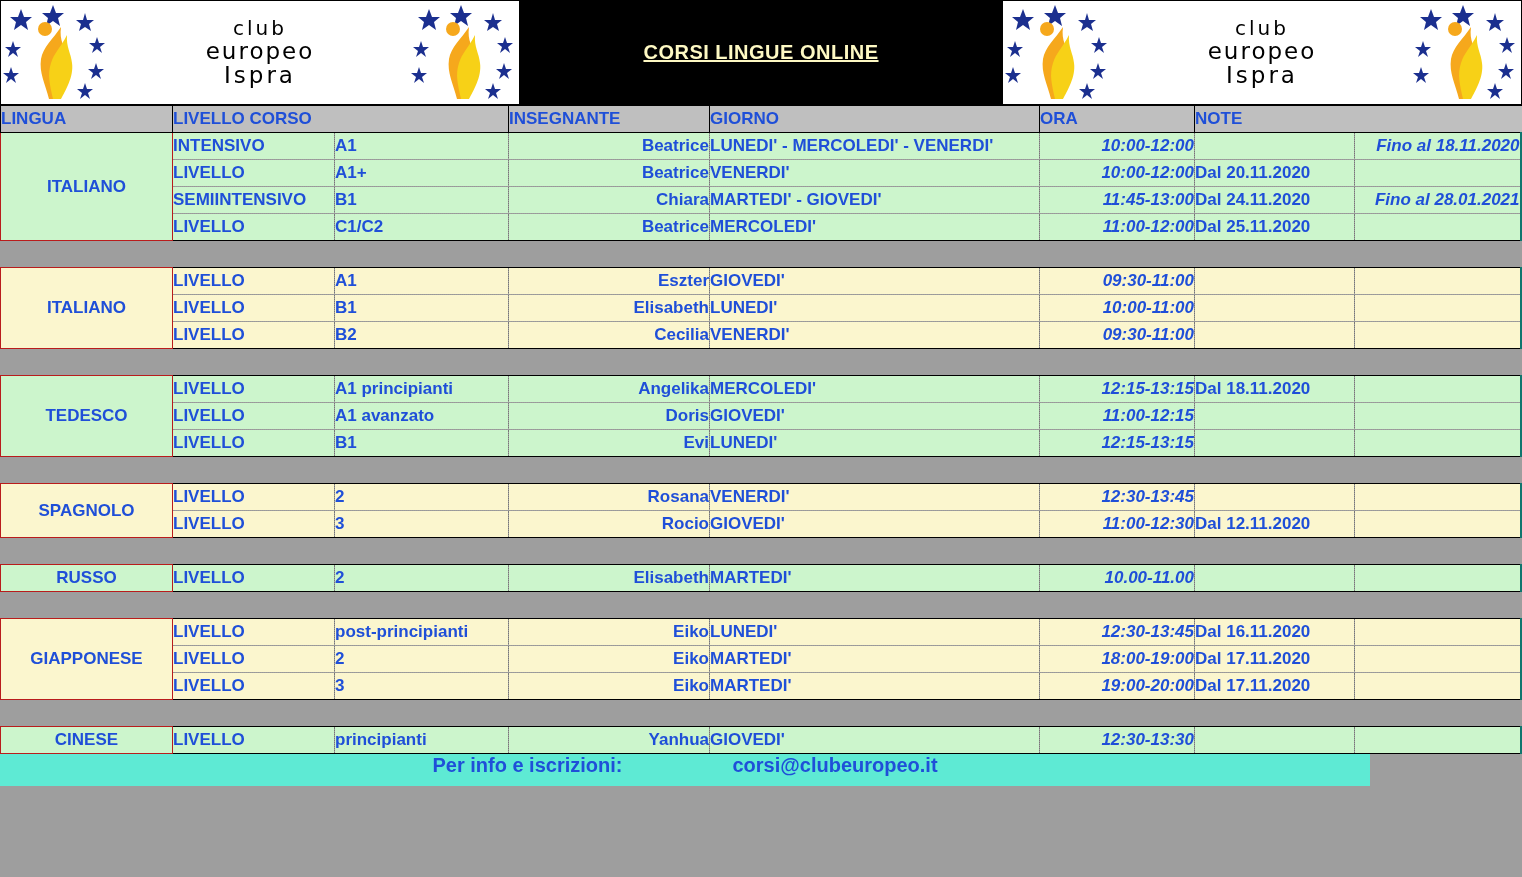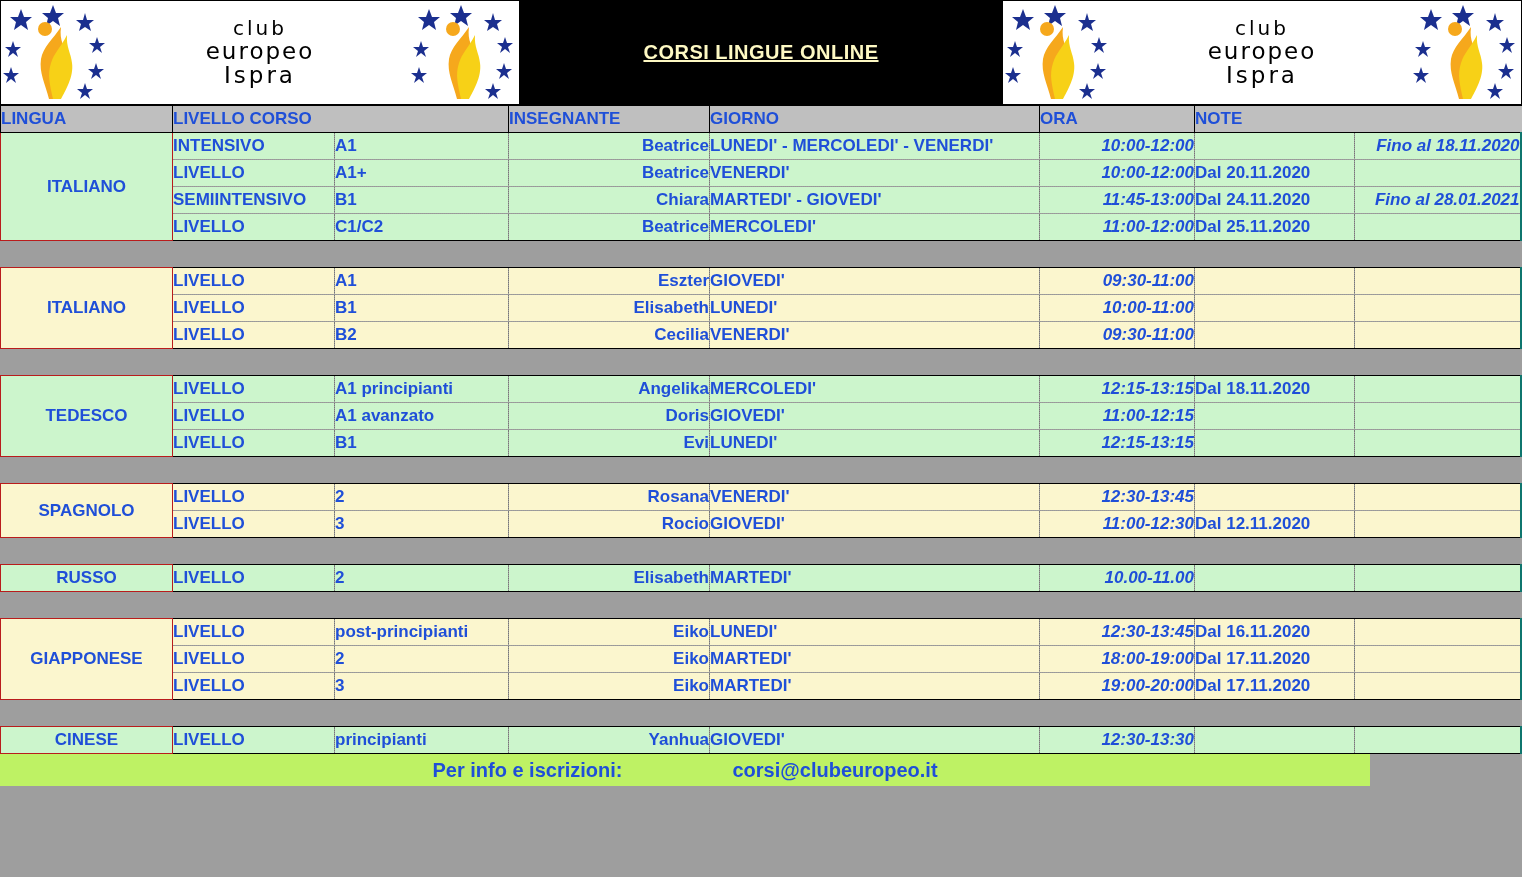--- a/index.html
+++ b/index.html
@@ -61,21 +61,21 @@
   .grp-last td.cell{border-bottom:1px solid #000;}
   td.last{border-right:6px solid #0f766e;}
   .green{background:#ccf5cc;}
   .yellow{background:#fbf6ce;}
   .pl{padding-left:5px;}
   .pr{padding-right:5px;font-style:italic;}
   .ctr{text-align:right;}
   .rt{text-align:right;}
 
   .footer{
-    height:32px;background:#bef264;display:flex;align-items:center;
+    height:32px;background:#5eead4;display:flex;align-items:flex-start;
     justify-content:center;gap:110px;
   }
   .footer span{color:#1f4fd8;font-size:20px;font-weight:bold;}
 
   
   .starblue{fill:#1b2f8f;}
   .flame1{fill:#f6a81c;}
   .flame2{fill:#f7d117;}
 </style>
 </head>

